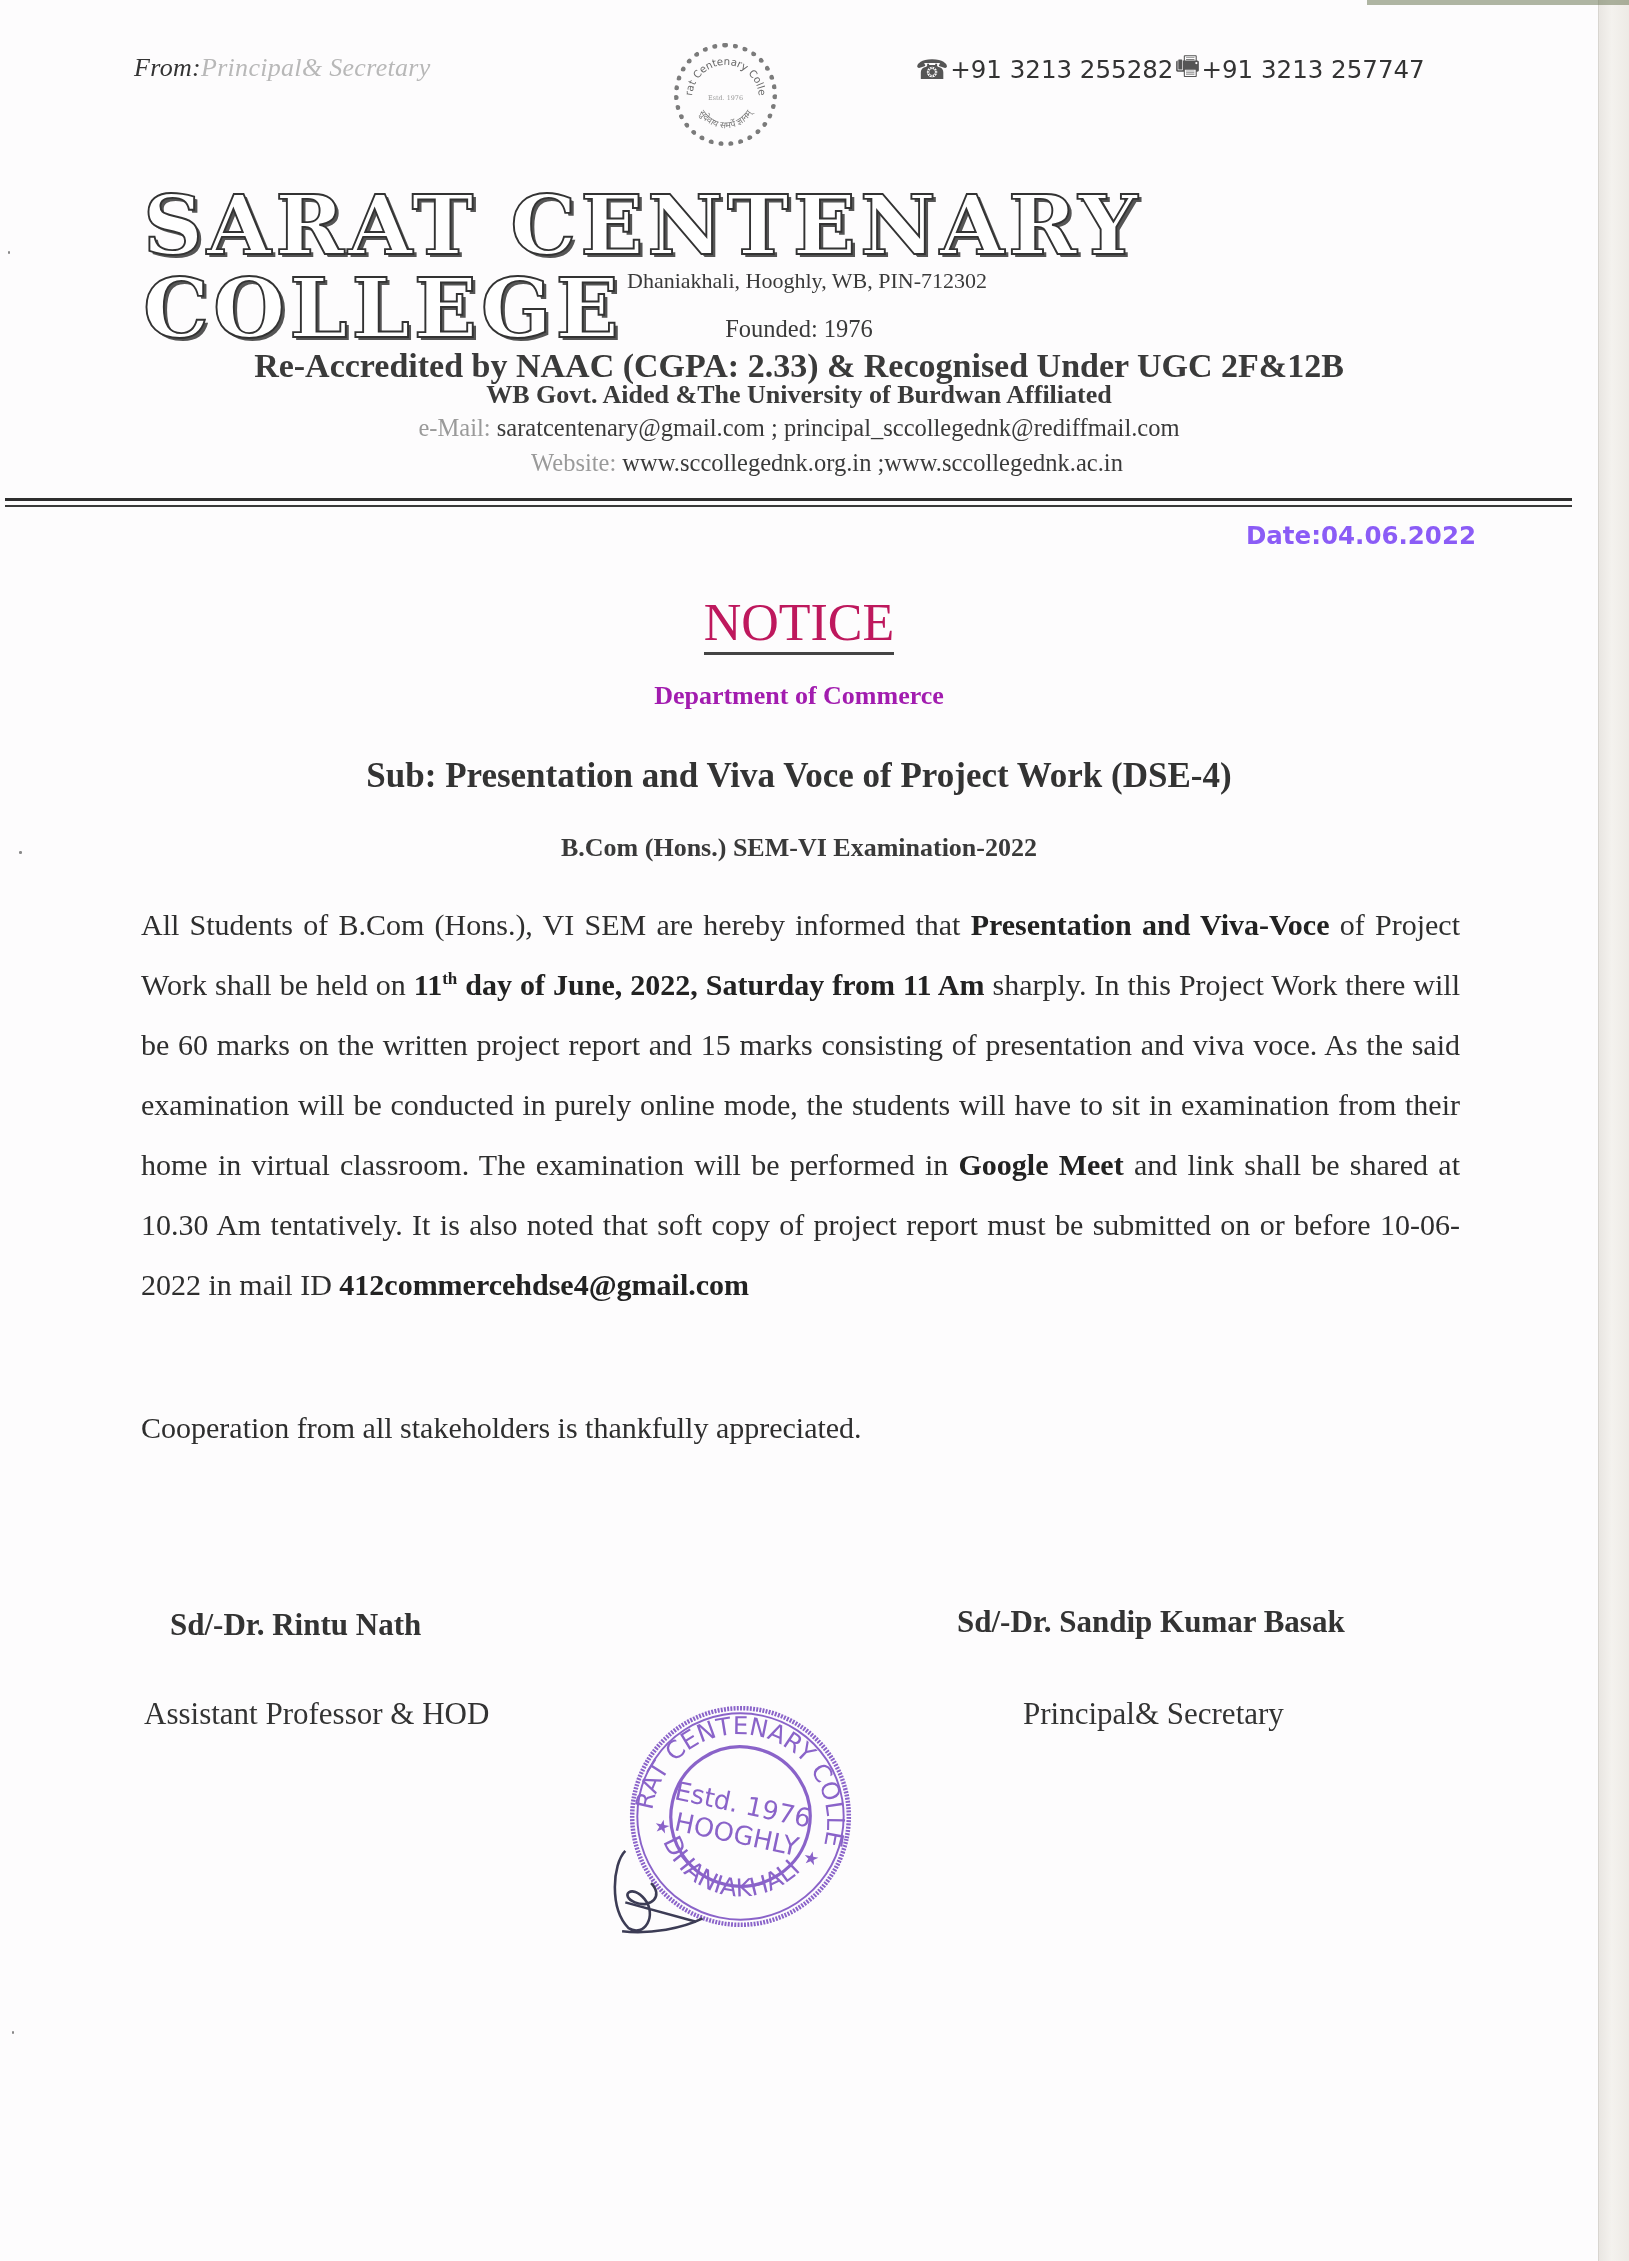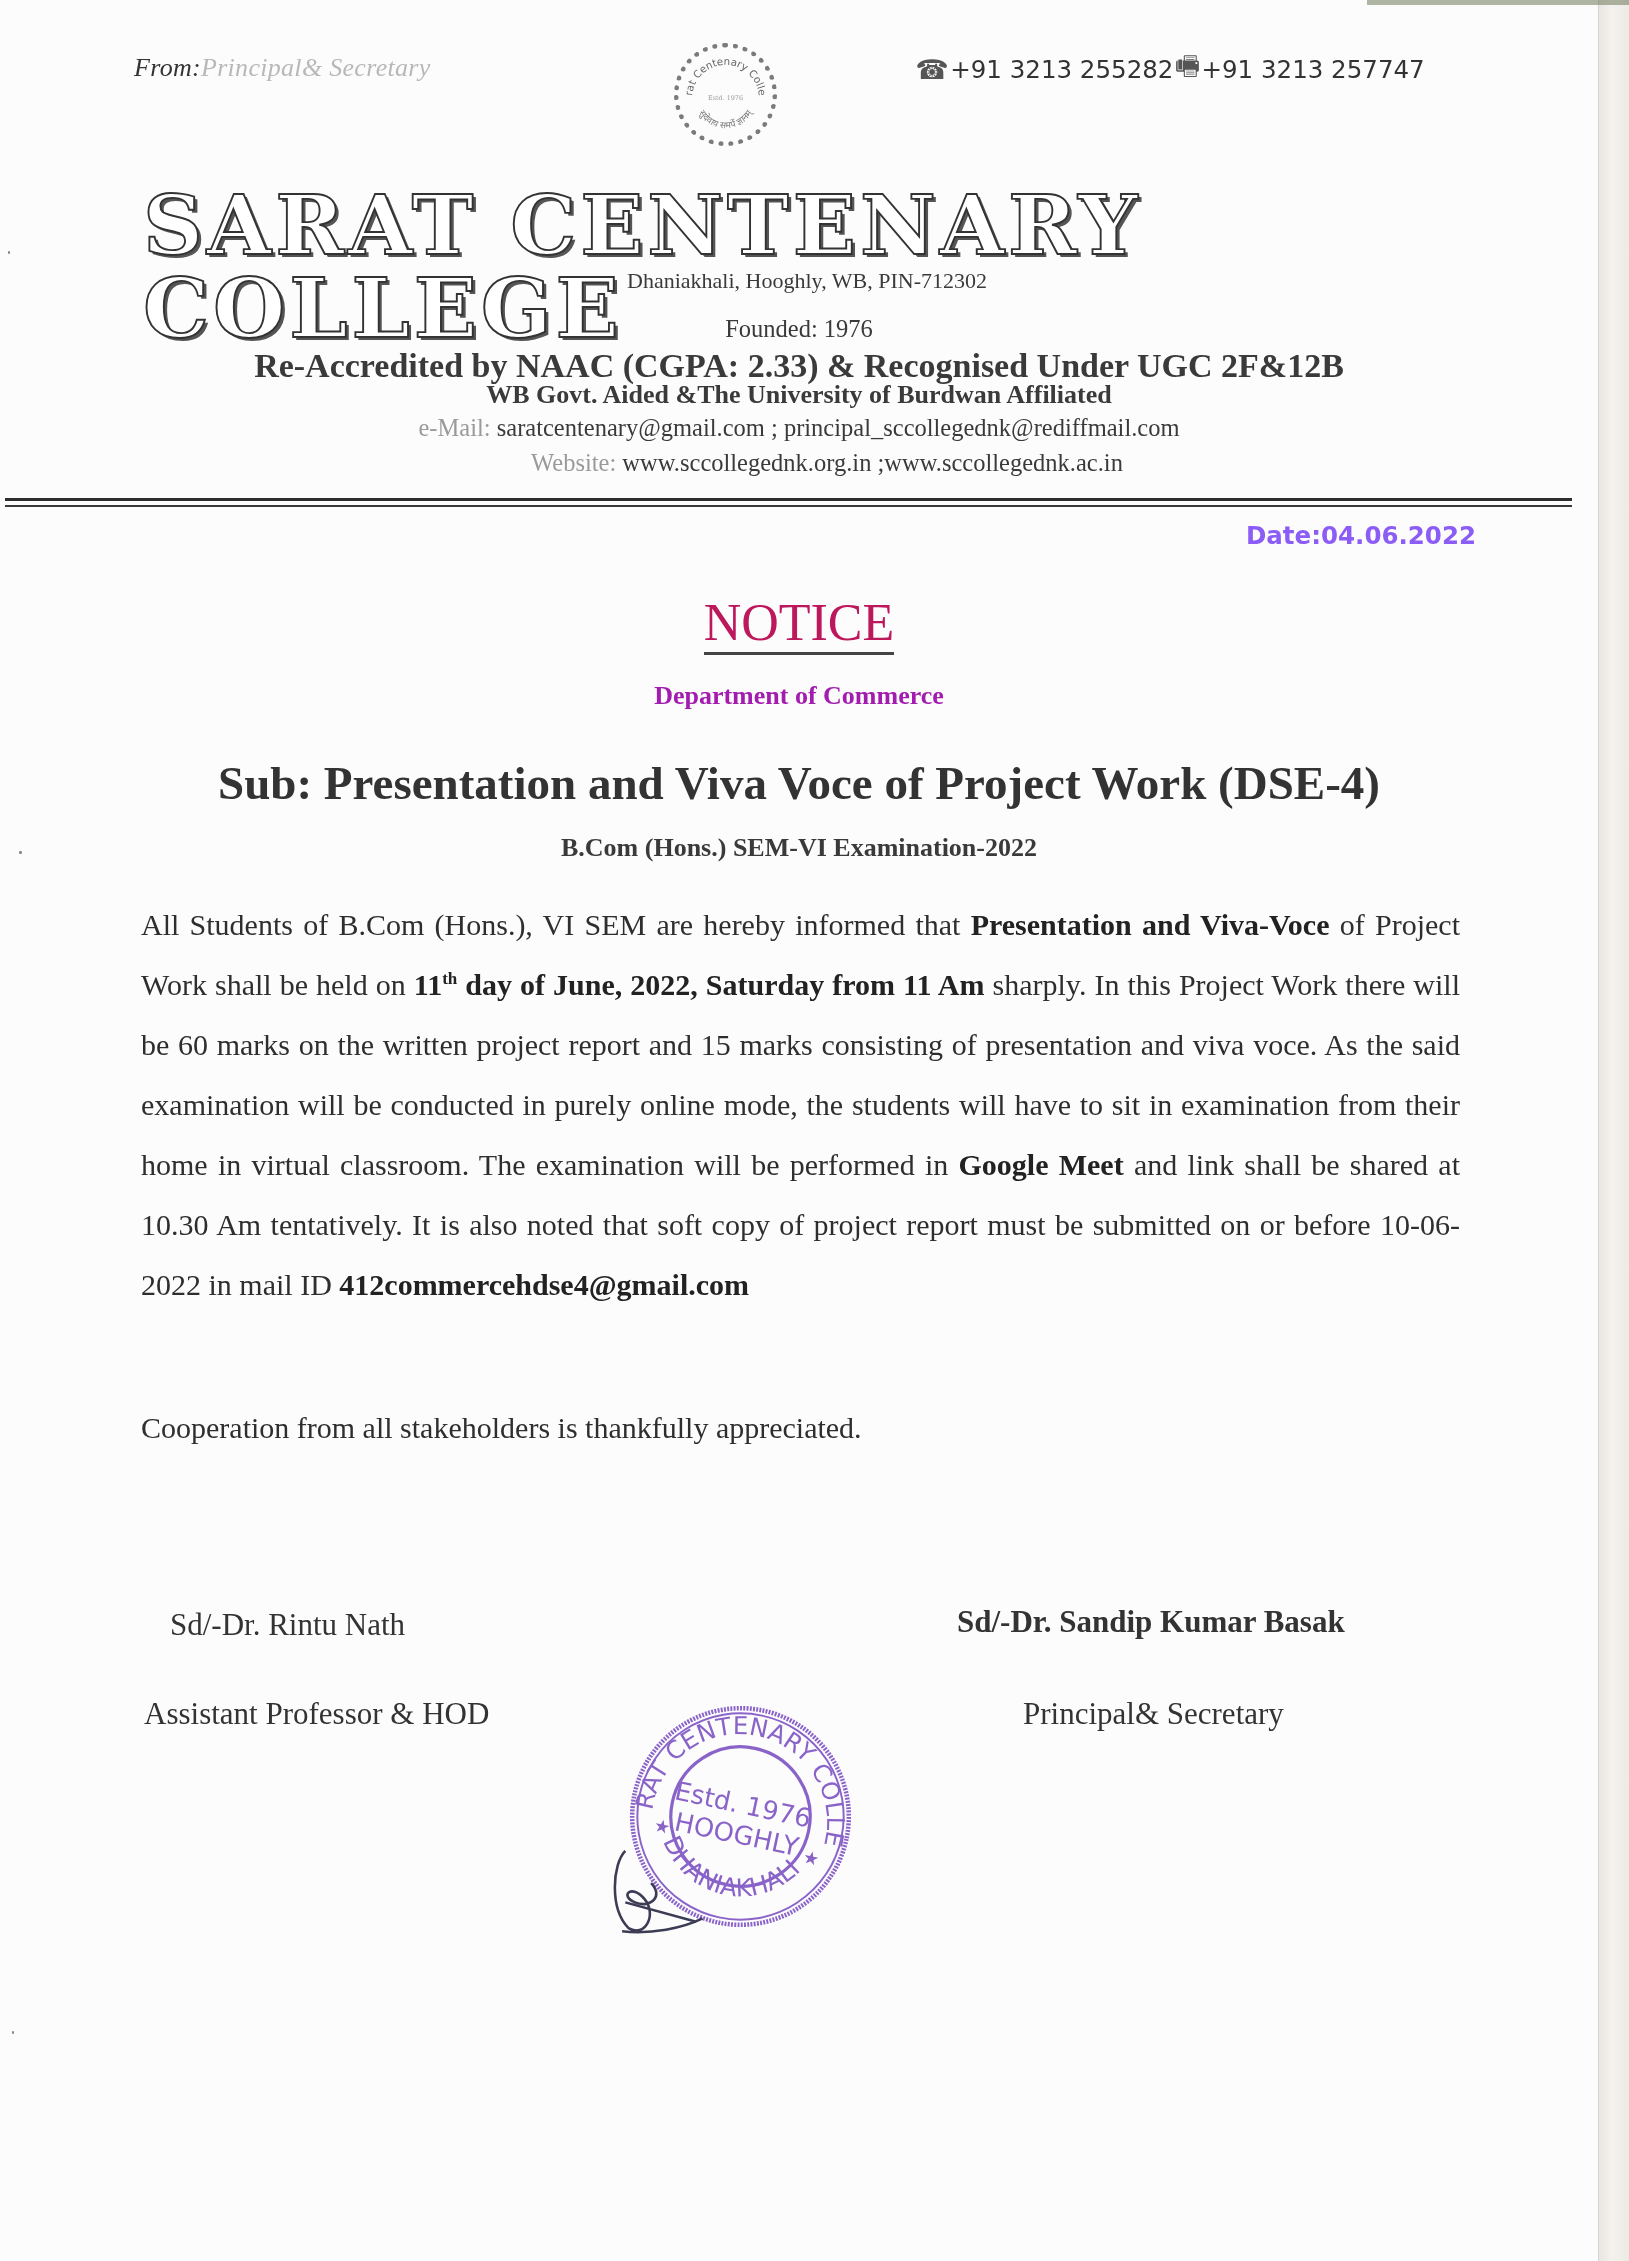--- a/index.html
+++ b/index.html
@@ -70,42 +70,42 @@
     left: 0; width: 1598px; top: 593px; text-align: center;
     font-size: 52px; color: #be185d;
   }
   .notice-title span { border-bottom: 3.9px solid #444; padding-bottom: 1.3px; }
   .dept {
     left: 0; width: 1598px; top: 681px; text-align: center;
     font-size: 26px; font-weight: bold; color: #a21caf;
   }
   .subject {
     left: 0; width: 1598px; top: 756px; text-align: center;
-    font-size: 47px; font-weight: bold; color: #333;
+    font-size: 35px; font-weight: bold; color: #333;
   }
   .exam {
     left: 0; width: 1598px; top: 833px; text-align: center;
     font-size: 26px; font-weight: bold; color: #3a3a3a;
   }
 
   .body-para {
     left: 141px; top: 895px; width: 1319px;
     font-size: 30px; line-height: 60px; color: #2e2e2e;
     text-align: justify; text-align-last: left;
   }
   .body-para b { color: #222; }
   .body-para sup { font-size: 17px; line-height: 0; }
   .closing {
     left: 141px; top: 1411px; font-size: 30px; color: #2e2e2e;
   }
 
   .sig {
     font-family: "Liberation Serif", serif; color: #333;
   }
-  .sig-left-name  { left: 170px; top: 1607px; font-size: 31px; font-weight: normal; }
+  .sig-left-name  { left: 170px; top: 1607px; font-size: 31px; font-weight: bold; }
   .sig-right-name { left: 957px; top: 1604px; font-size: 31px; font-weight: bold; }
   .sig-left-role  { left: 144px; top: 1696px; font-size: 31px; text-align: center; }
   .sig-right-role { left: 1023px; top: 1696px; font-size: 31px; }
 
   .stamp {
     left: 618px; top: 1694px; width: 245px; height: 245px;
   }
   .handsign { left: 606px; top: 1838px; width: 90px; height: 90px; }
 
   .speck { position: absolute; width: 2.6px; height: 2.6px; background: #888; border-radius: 50%; }

